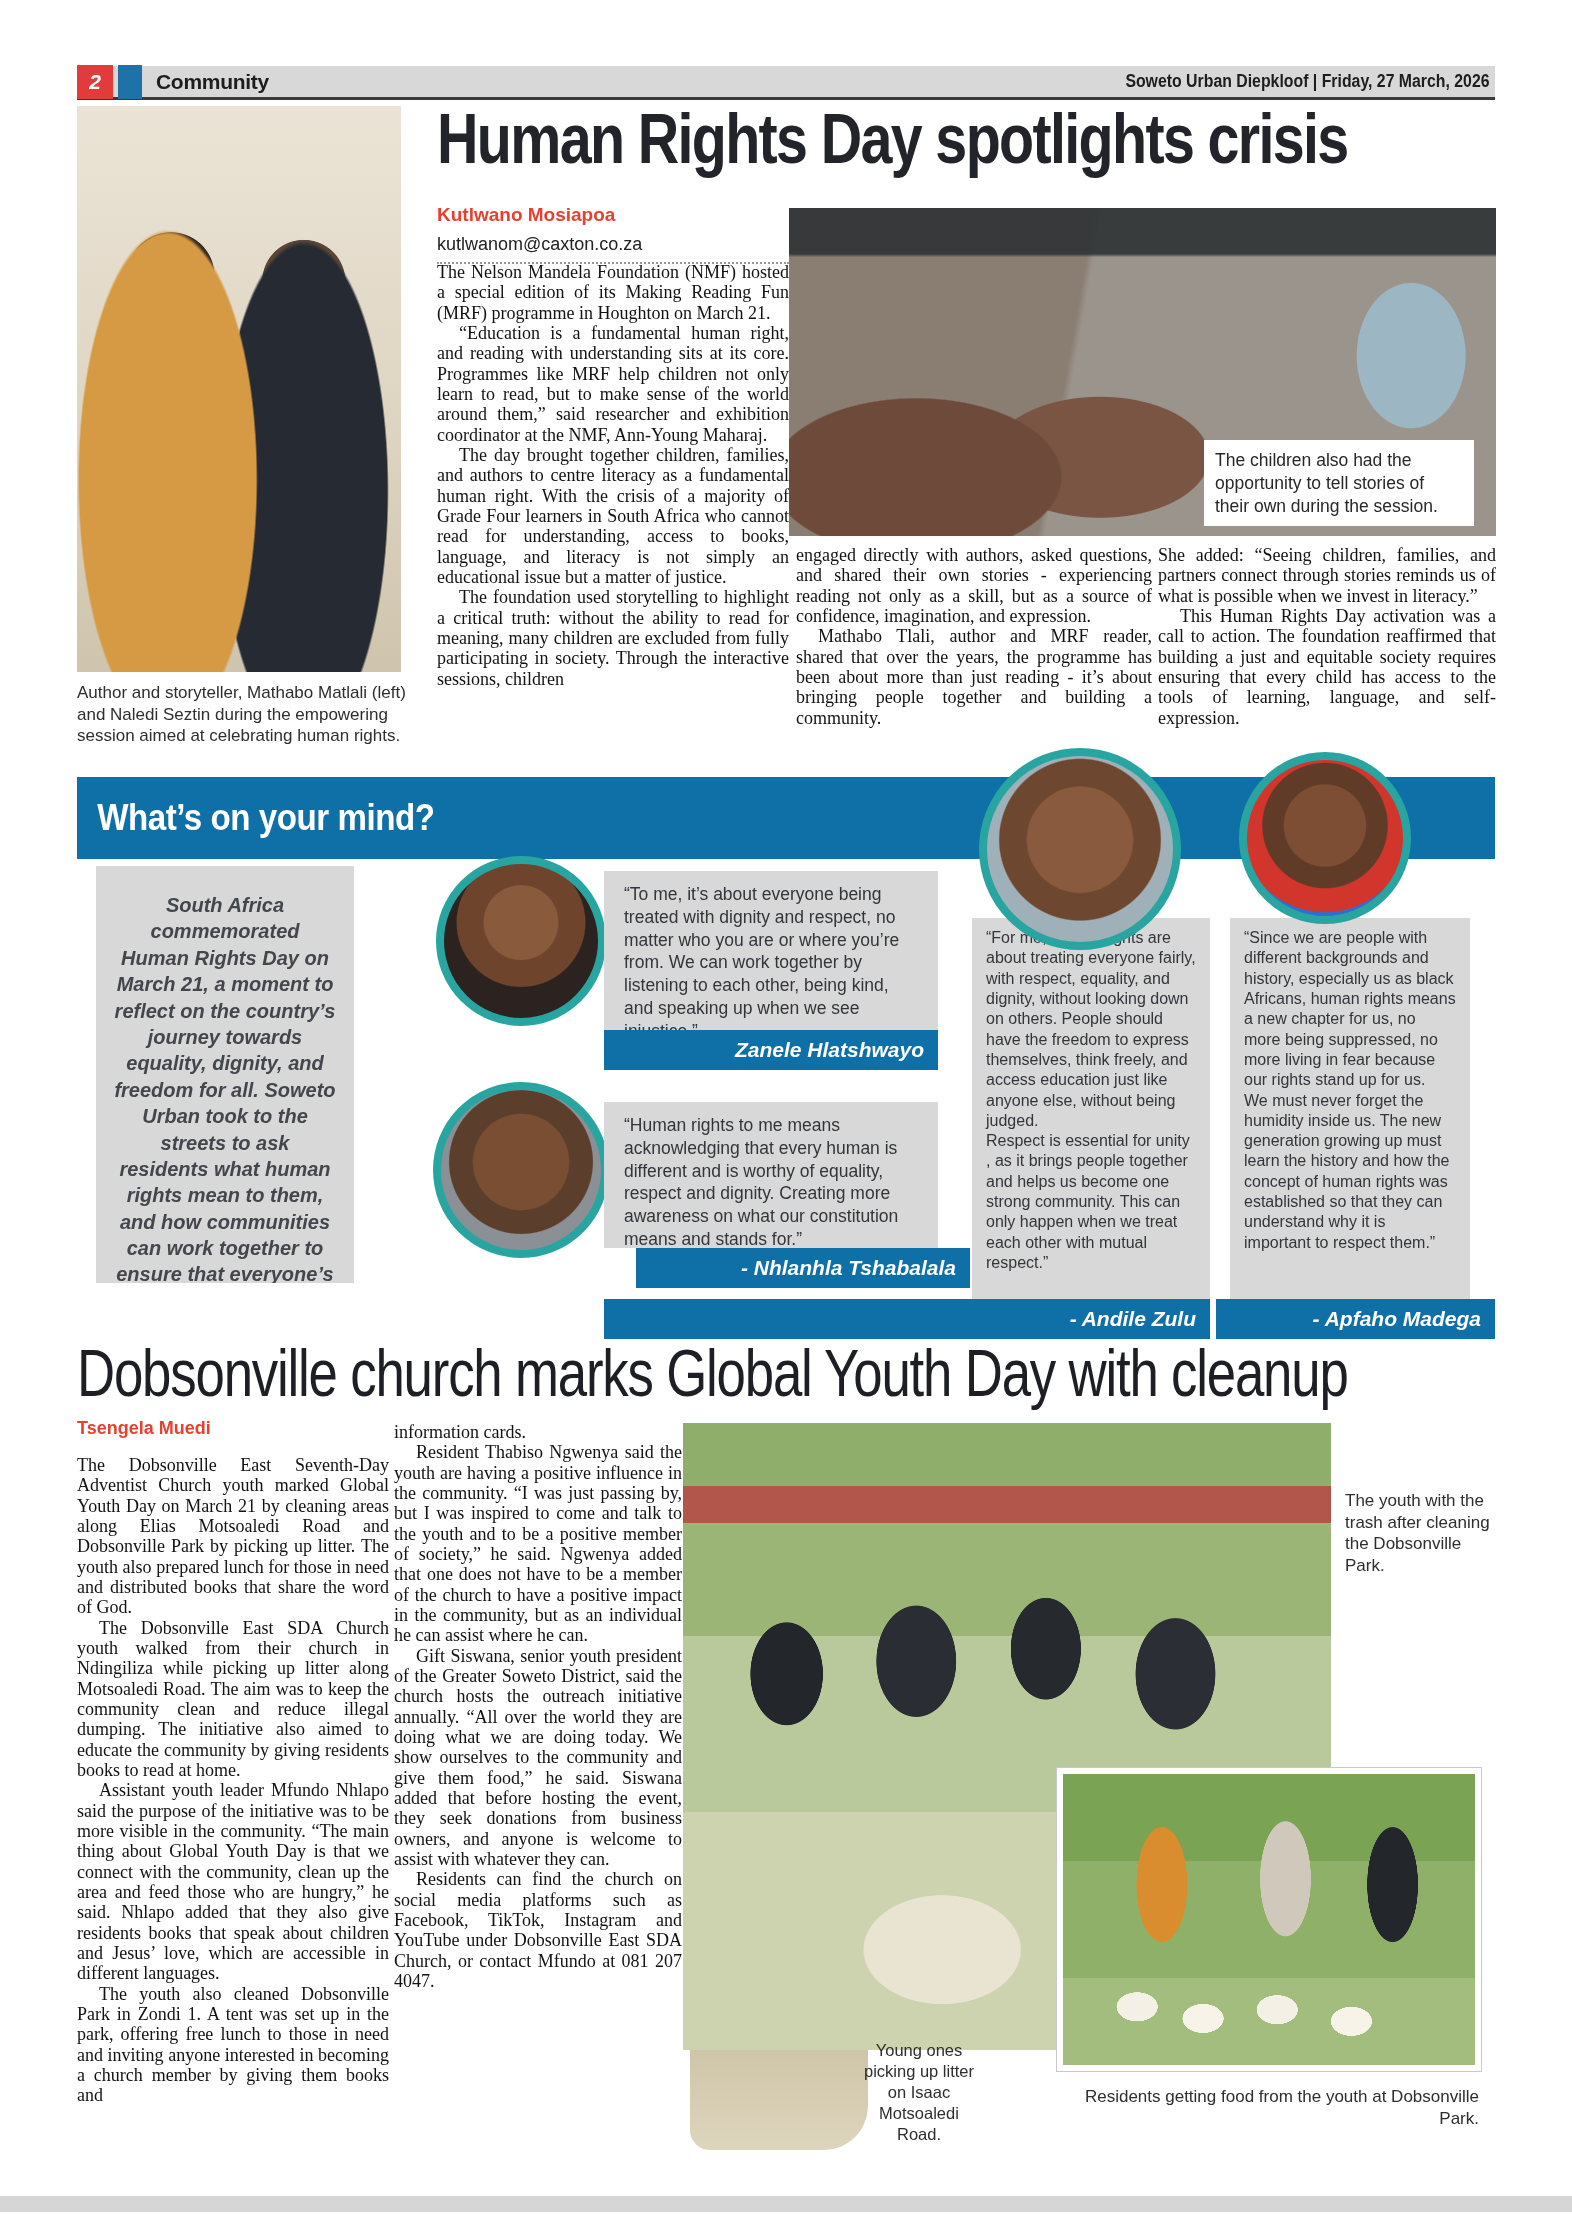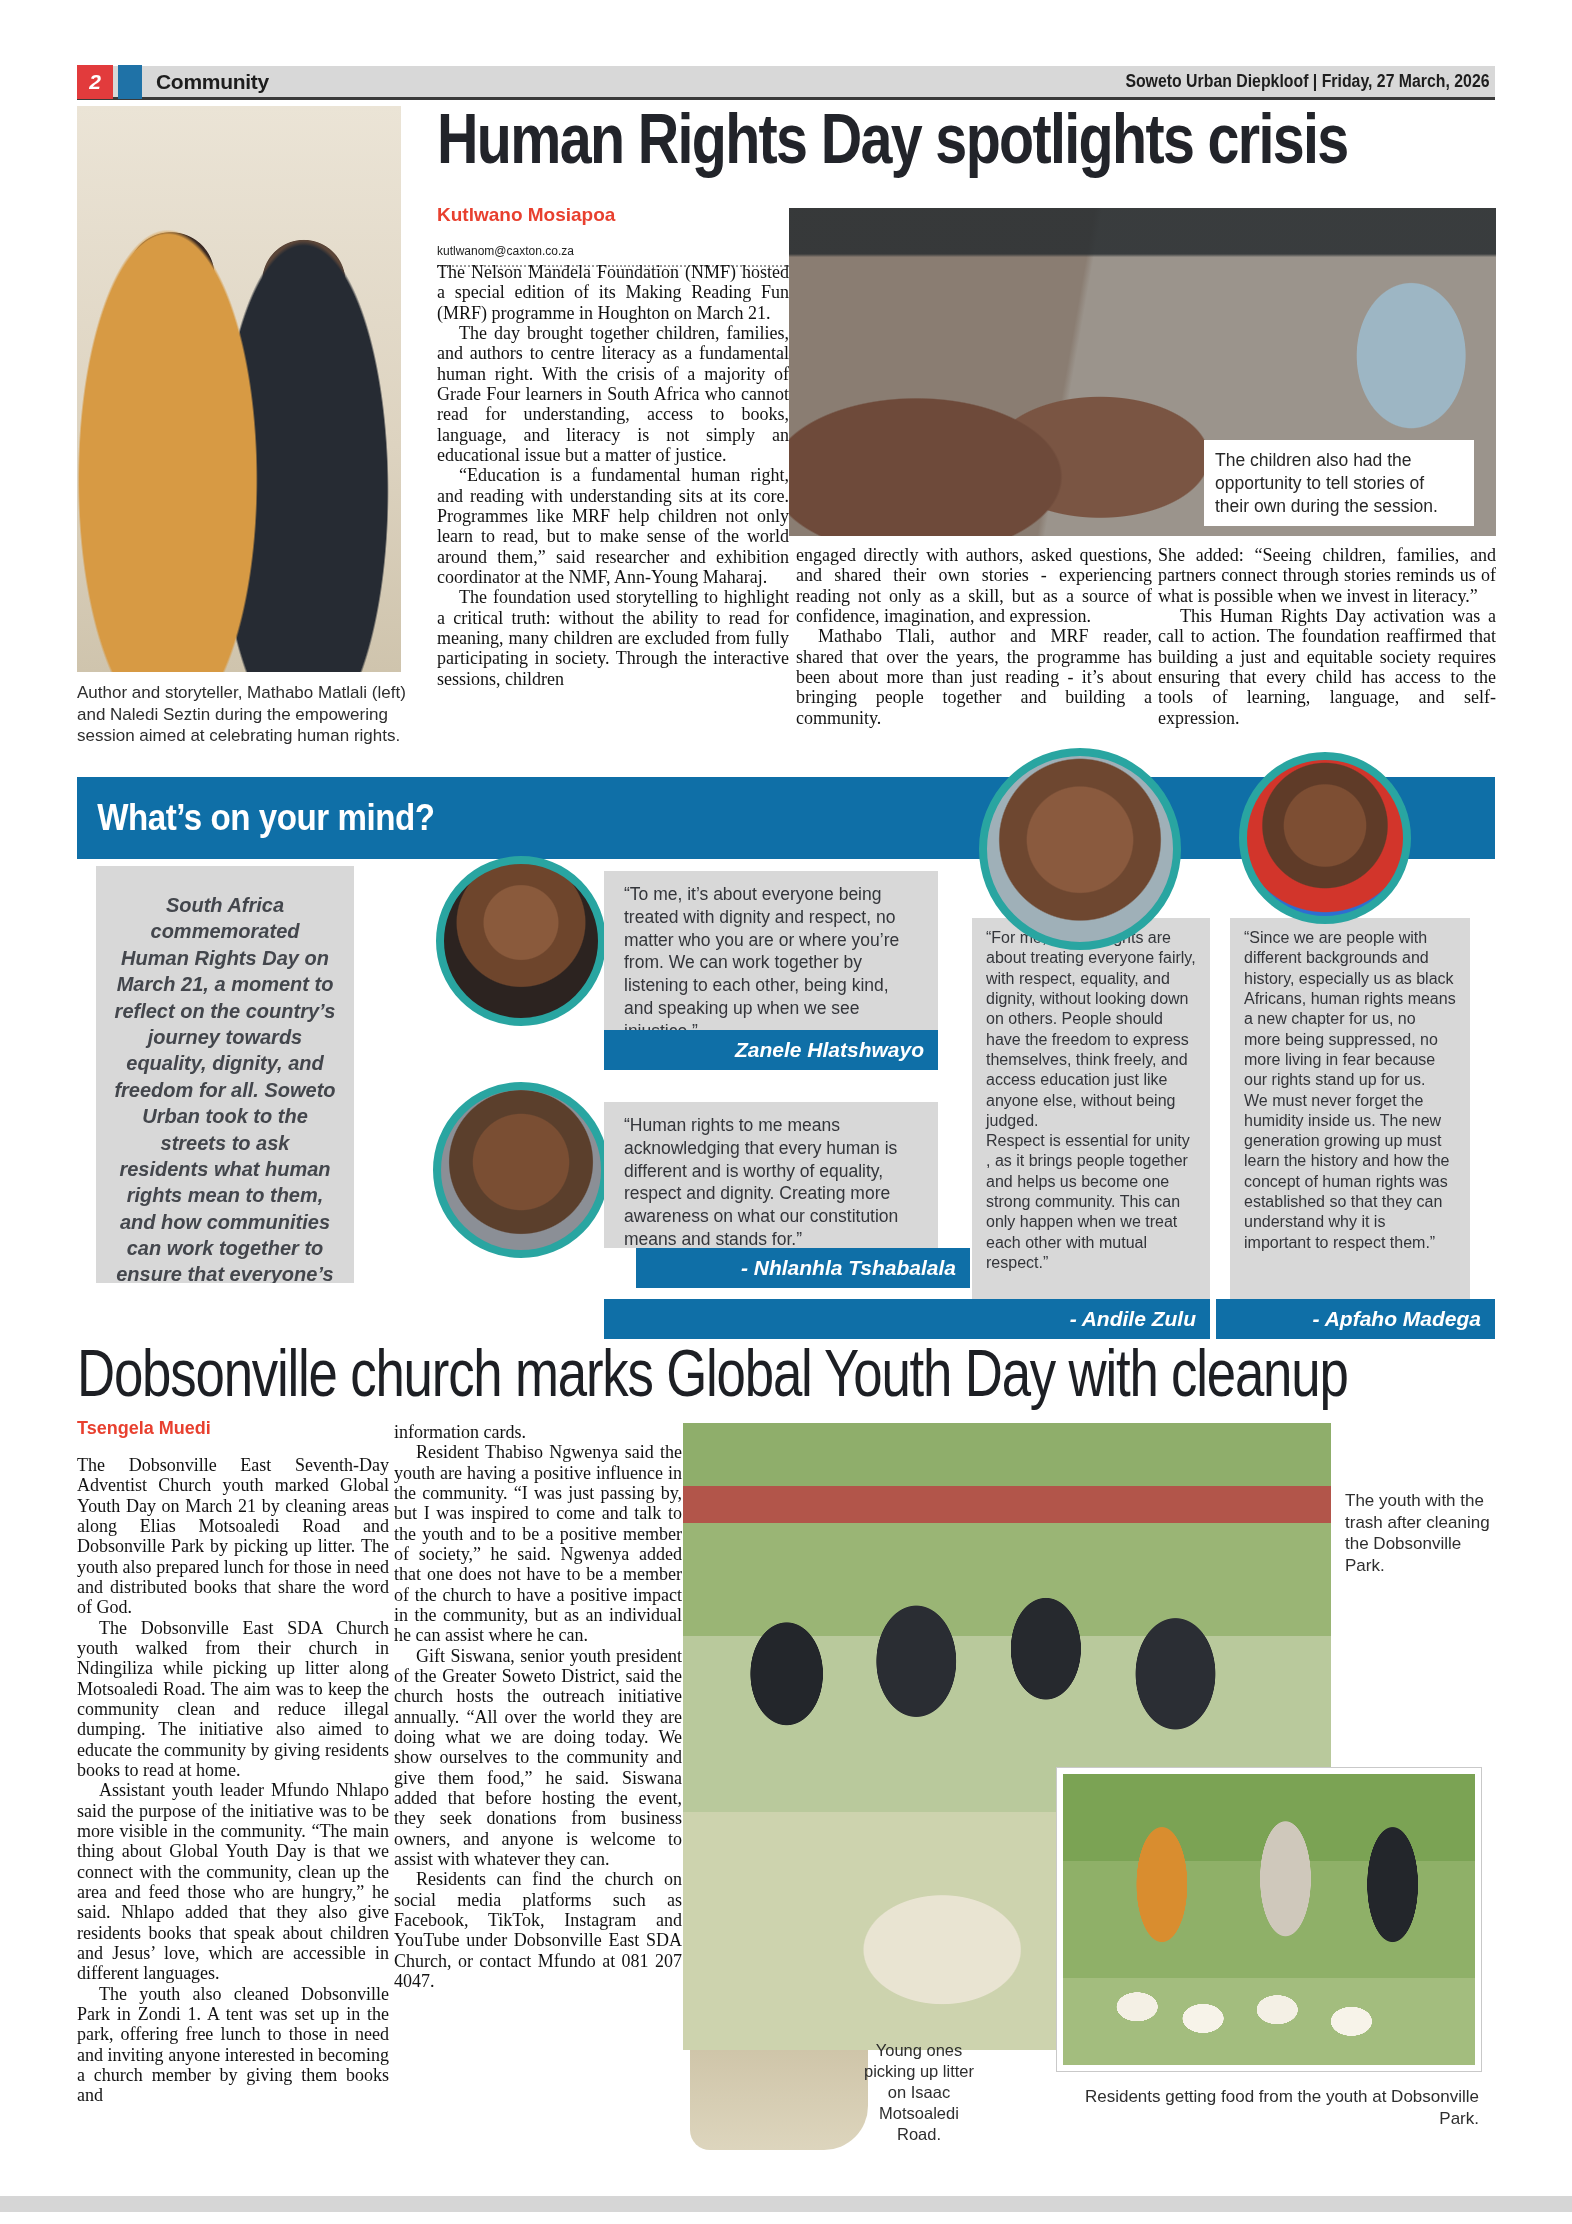--- a/index.html
+++ b/index.html
@@ -17,21 +17,21 @@
             transform:scaleX(.88);transform-origin:right center;white-space:nowrap;}
 
   
   .headline1{font-size:70px;font-weight:700;color:#22242a;letter-spacing:-2px;white-space:nowrap;
              transform:scaleX(.82);transform-origin:left top;line-height:1.0;}
   .headline2{font-size:66px;font-weight:400;color:#1d1f24;letter-spacing:-1.5px;white-space:nowrap;
              transform:scaleX(.80);transform-origin:left top;line-height:1.0;}
 
   
   .byline-name{color:#e8402f;font-weight:700;font-size:19px;}
-  .byline-email{font-size:12px;color:#222;margin-top:18px;}
+  .byline-email{font-size:18px;color:#222;margin-top:8px;}
   .dotrule{margin-top:7px;border-bottom:2px dotted #9a9a9a;}
 
   
   .serif{font-family:"Liberation Serif",serif;font-size:18px;line-height:1.13;text-align:justify;color:#121212;}
   .serif p{margin:0;}
   .serif p + p{text-indent:22px;}
 
   .cap{font-size:17px;line-height:1.27;color:#2e2e2e;}
   .overlay-cap{background:#fff;padding:9px 11px;font-size:17.5px;line-height:1.3;color:#272727;box-sizing:border-box;}
 
@@ -105,22 +105,22 @@
   <div class="abs cap" style="left:77px;top:682px;width:336px;">Author and storyteller, Mathabo Matlali (left) and Naledi Seztin during the empowering session aimed at celebrating human rights.</div>
 
   <div class="abs" style="left:437px;top:204px;width:352px;">
     <div class="byline-name">Kutlwano Mosiapoa</div>
     <div class="byline-email">kutlwanom@caxton.co.za</div>
     <div class="dotrule"></div>
   </div>
 
   <div class="abs serif" style="left:437px;top:262px;width:352px;">
     <p>The Nelson Mandela Foundation (NMF) hosted a special edition of its Making Reading Fun (MRF) programme in Houghton on March 21.</p>
+    <p>“Education is a fundamental human right, and reading with understanding sits at its core. Programmes like MRF help children not only learn to read, but to make sense of the world around them,” said researcher and exhibition coordinator at the NMF, Ann-Young Maharaj.</p>
     <p>The day brought together children, families, and authors to centre literacy as a fundamental human right. With the crisis of a majority of Grade Four learners in South Africa who cannot read for understanding, access to books, language, and literacy is not simply an educational issue but a matter of justice.</p>
-    <p>“Education is a fundamental human right, and reading with understanding sits at its core. Programmes like MRF help children not only learn to read, but to make sense of the world around them,” said researcher and exhibition coordinator at the NMF, Ann-Young Maharaj.</p>
     <p>The foundation used storytelling to highlight a critical truth: without the ability to read for meaning, many children are excluded from fully participating in society. Through the interactive sessions, children</p>
   </div>
 
   <div class="abs photo ph-session" style="left:789px;top:208px;width:707px;height:328px;"></div>
   <div class="abs overlay-cap" style="left:1204px;top:440px;width:270px;">The children also had the opportunity to tell stories of their own during the session.</div>
 
   <div class="abs serif" style="left:796px;top:545px;width:356px;">
     <p>engaged directly with authors, asked questions, and shared their own stories - experiencing reading not only as a skill, but as a source of confidence, imagination, and expression.</p>
     <p>Mathabo Tlali, author and MRF reader, shared that over the years, the programme has been about more than just reading - it’s about bringing people together and building a community.</p>
   </div>

